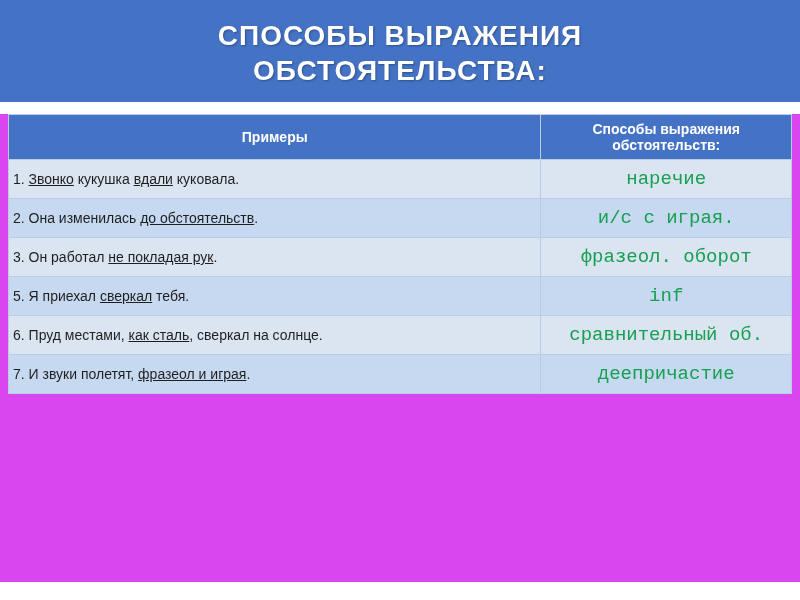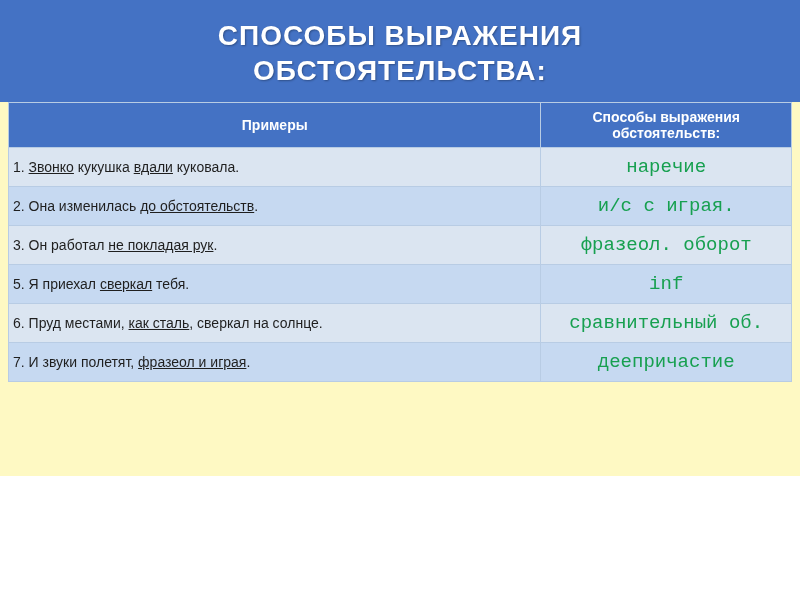--- a/index.html
+++ b/index.html
@@ -7,21 +7,21 @@
     body {
       width: 800px;
       height: 600px;
       font-family: Arial, sans-serif;
       background: #fff;
       overflow: hidden;
     }
 
     .page {
       width: 800px;
-      height: 476px;
+      height: 582px;
       display: flex;
       flex-direction: column;
     }
 
     .header {
       background: #4472c4;
       padding: 18px 30px 14px 30px;
       text-align: center;
     }
 
@@ -32,21 +32,22 @@
       font-family: Arial, sans-serif;
       text-transform: uppercase;
       letter-spacing: 1px;
       line-height: 1.25;
       text-shadow: 1px 1px 2px rgba(0,0,0,0.3);
     }
 
     .table-wrapper {
       flex: 1;
       padding: 0 8px 8px 8px;
-      background: #fef9c3;
+      background: #d946ef;
+      margin-top: 12px;
     }
 
     table {
       width: 100%;
       border-collapse: collapse;
       table-layout: fixed;
     }
 
     col.col-examples { width: 68%; }
     col.col-ways { width: 32%; }

